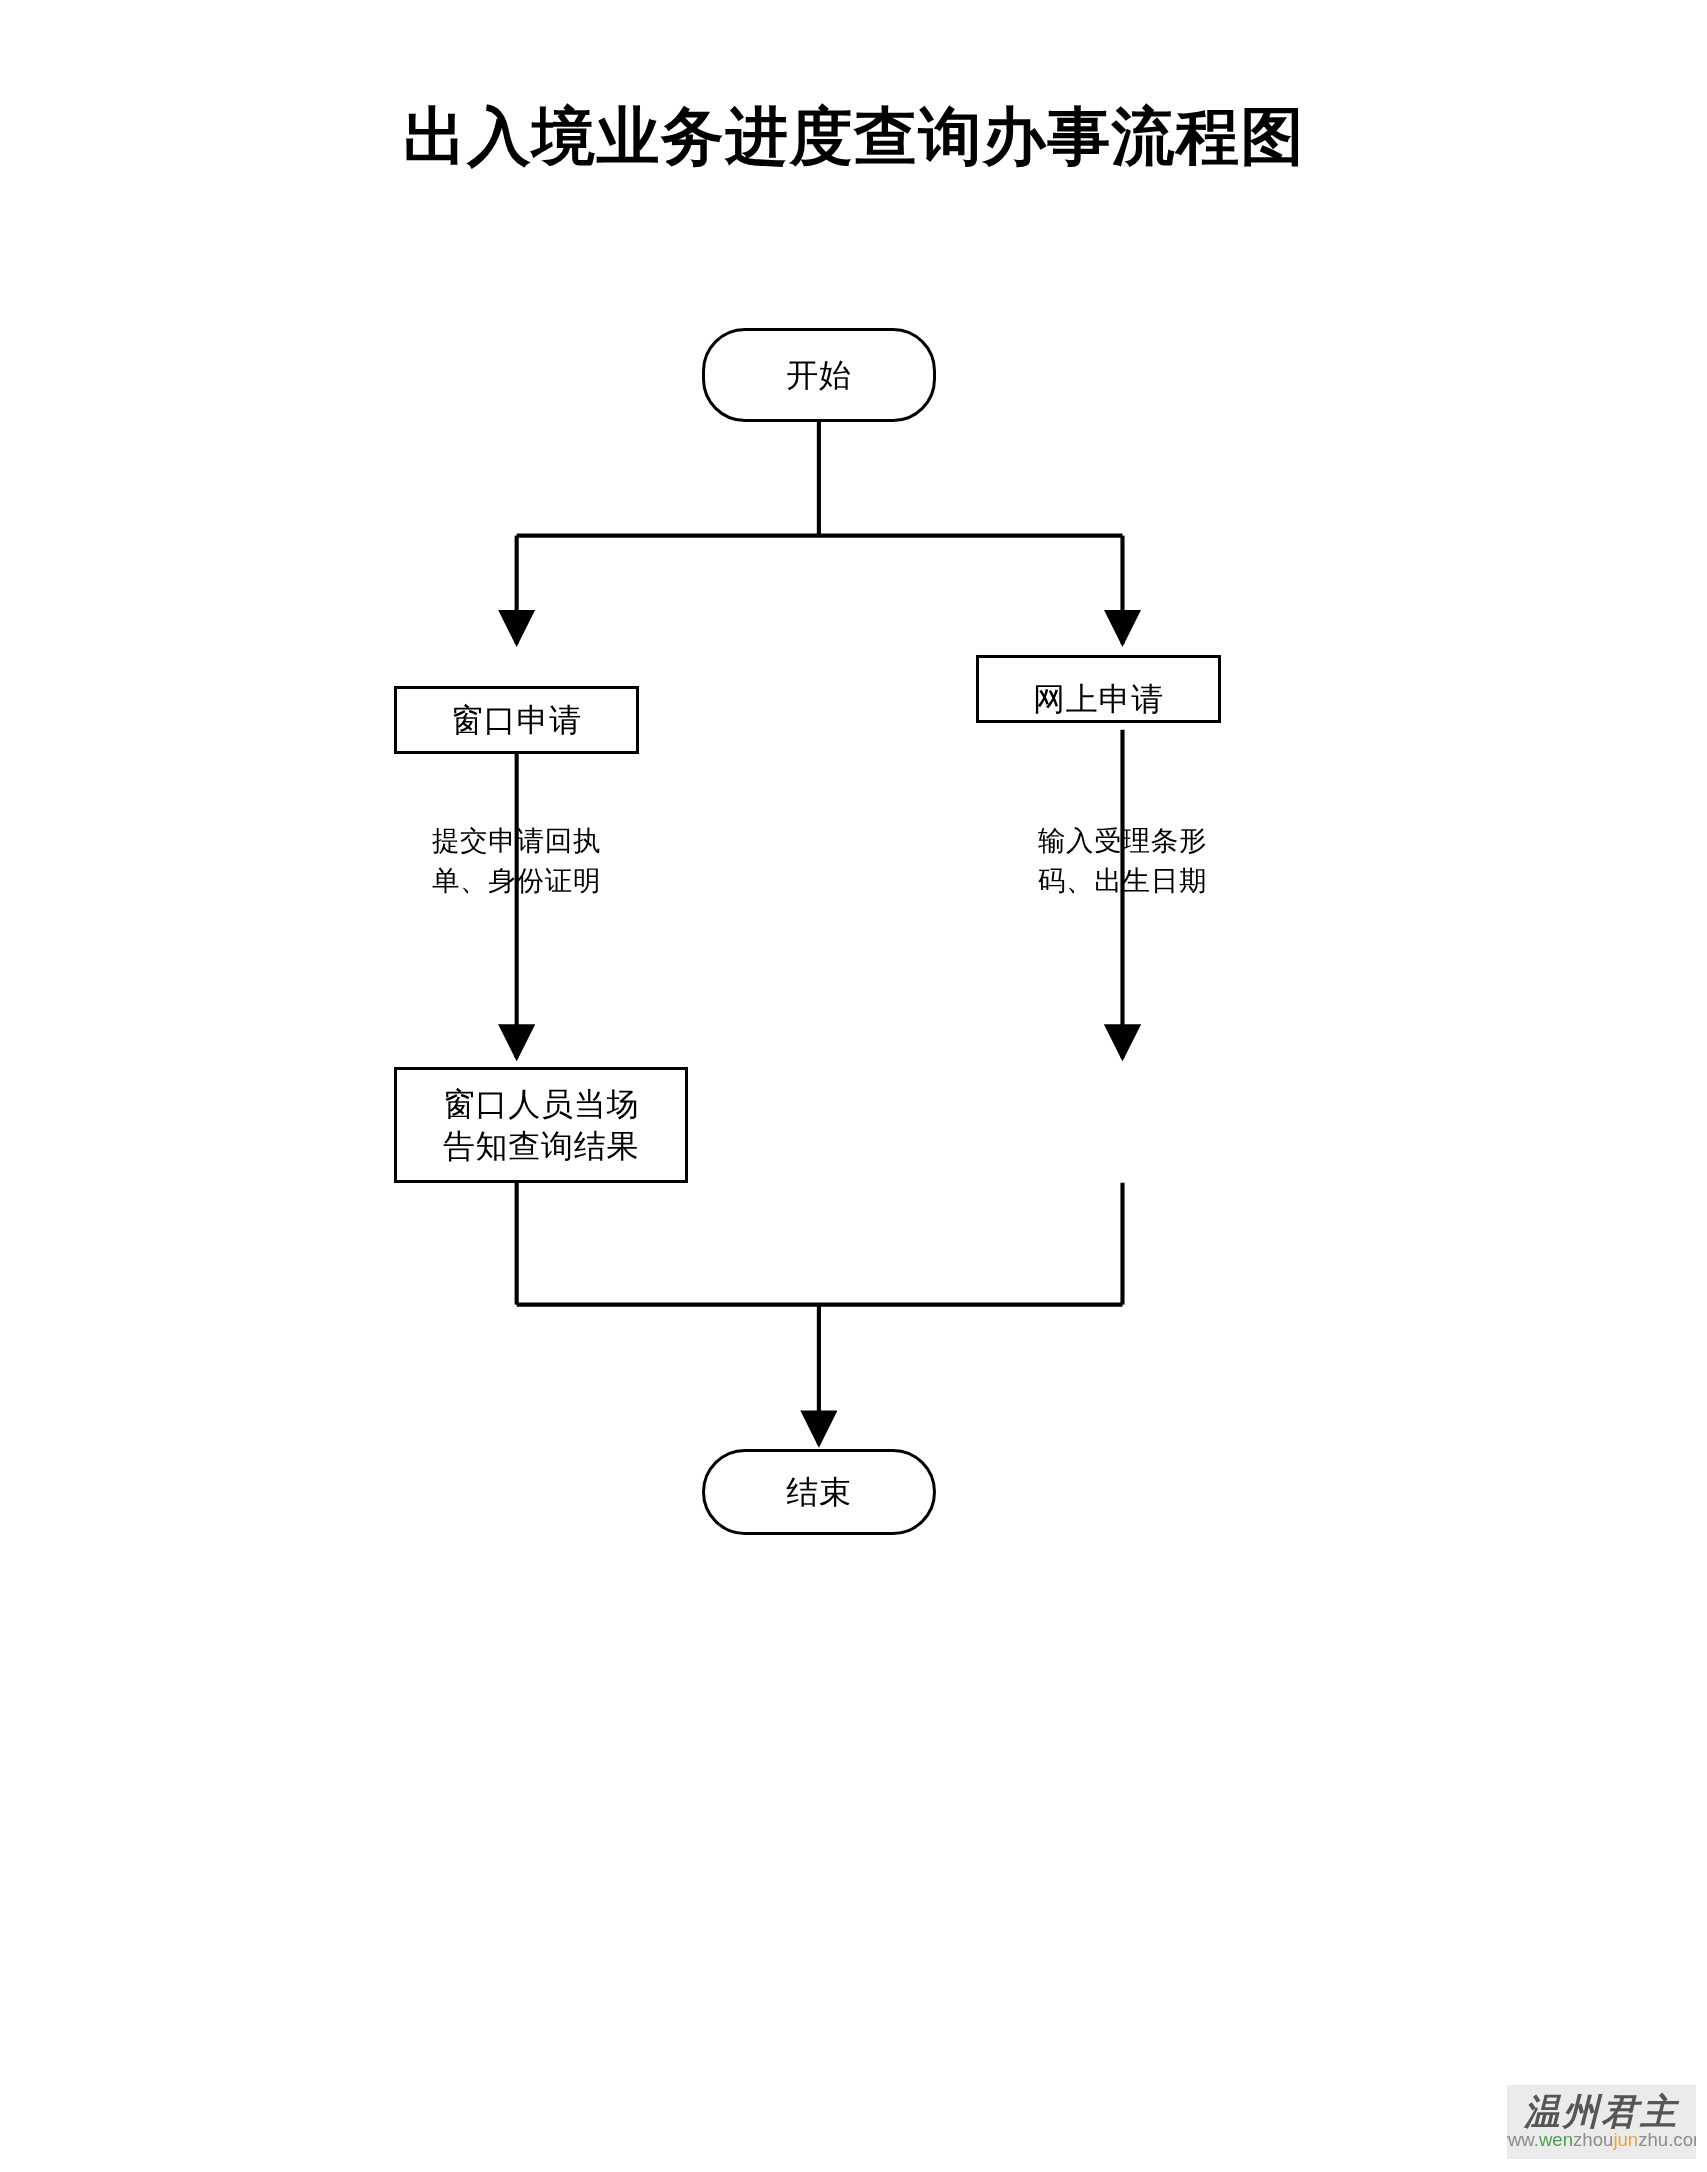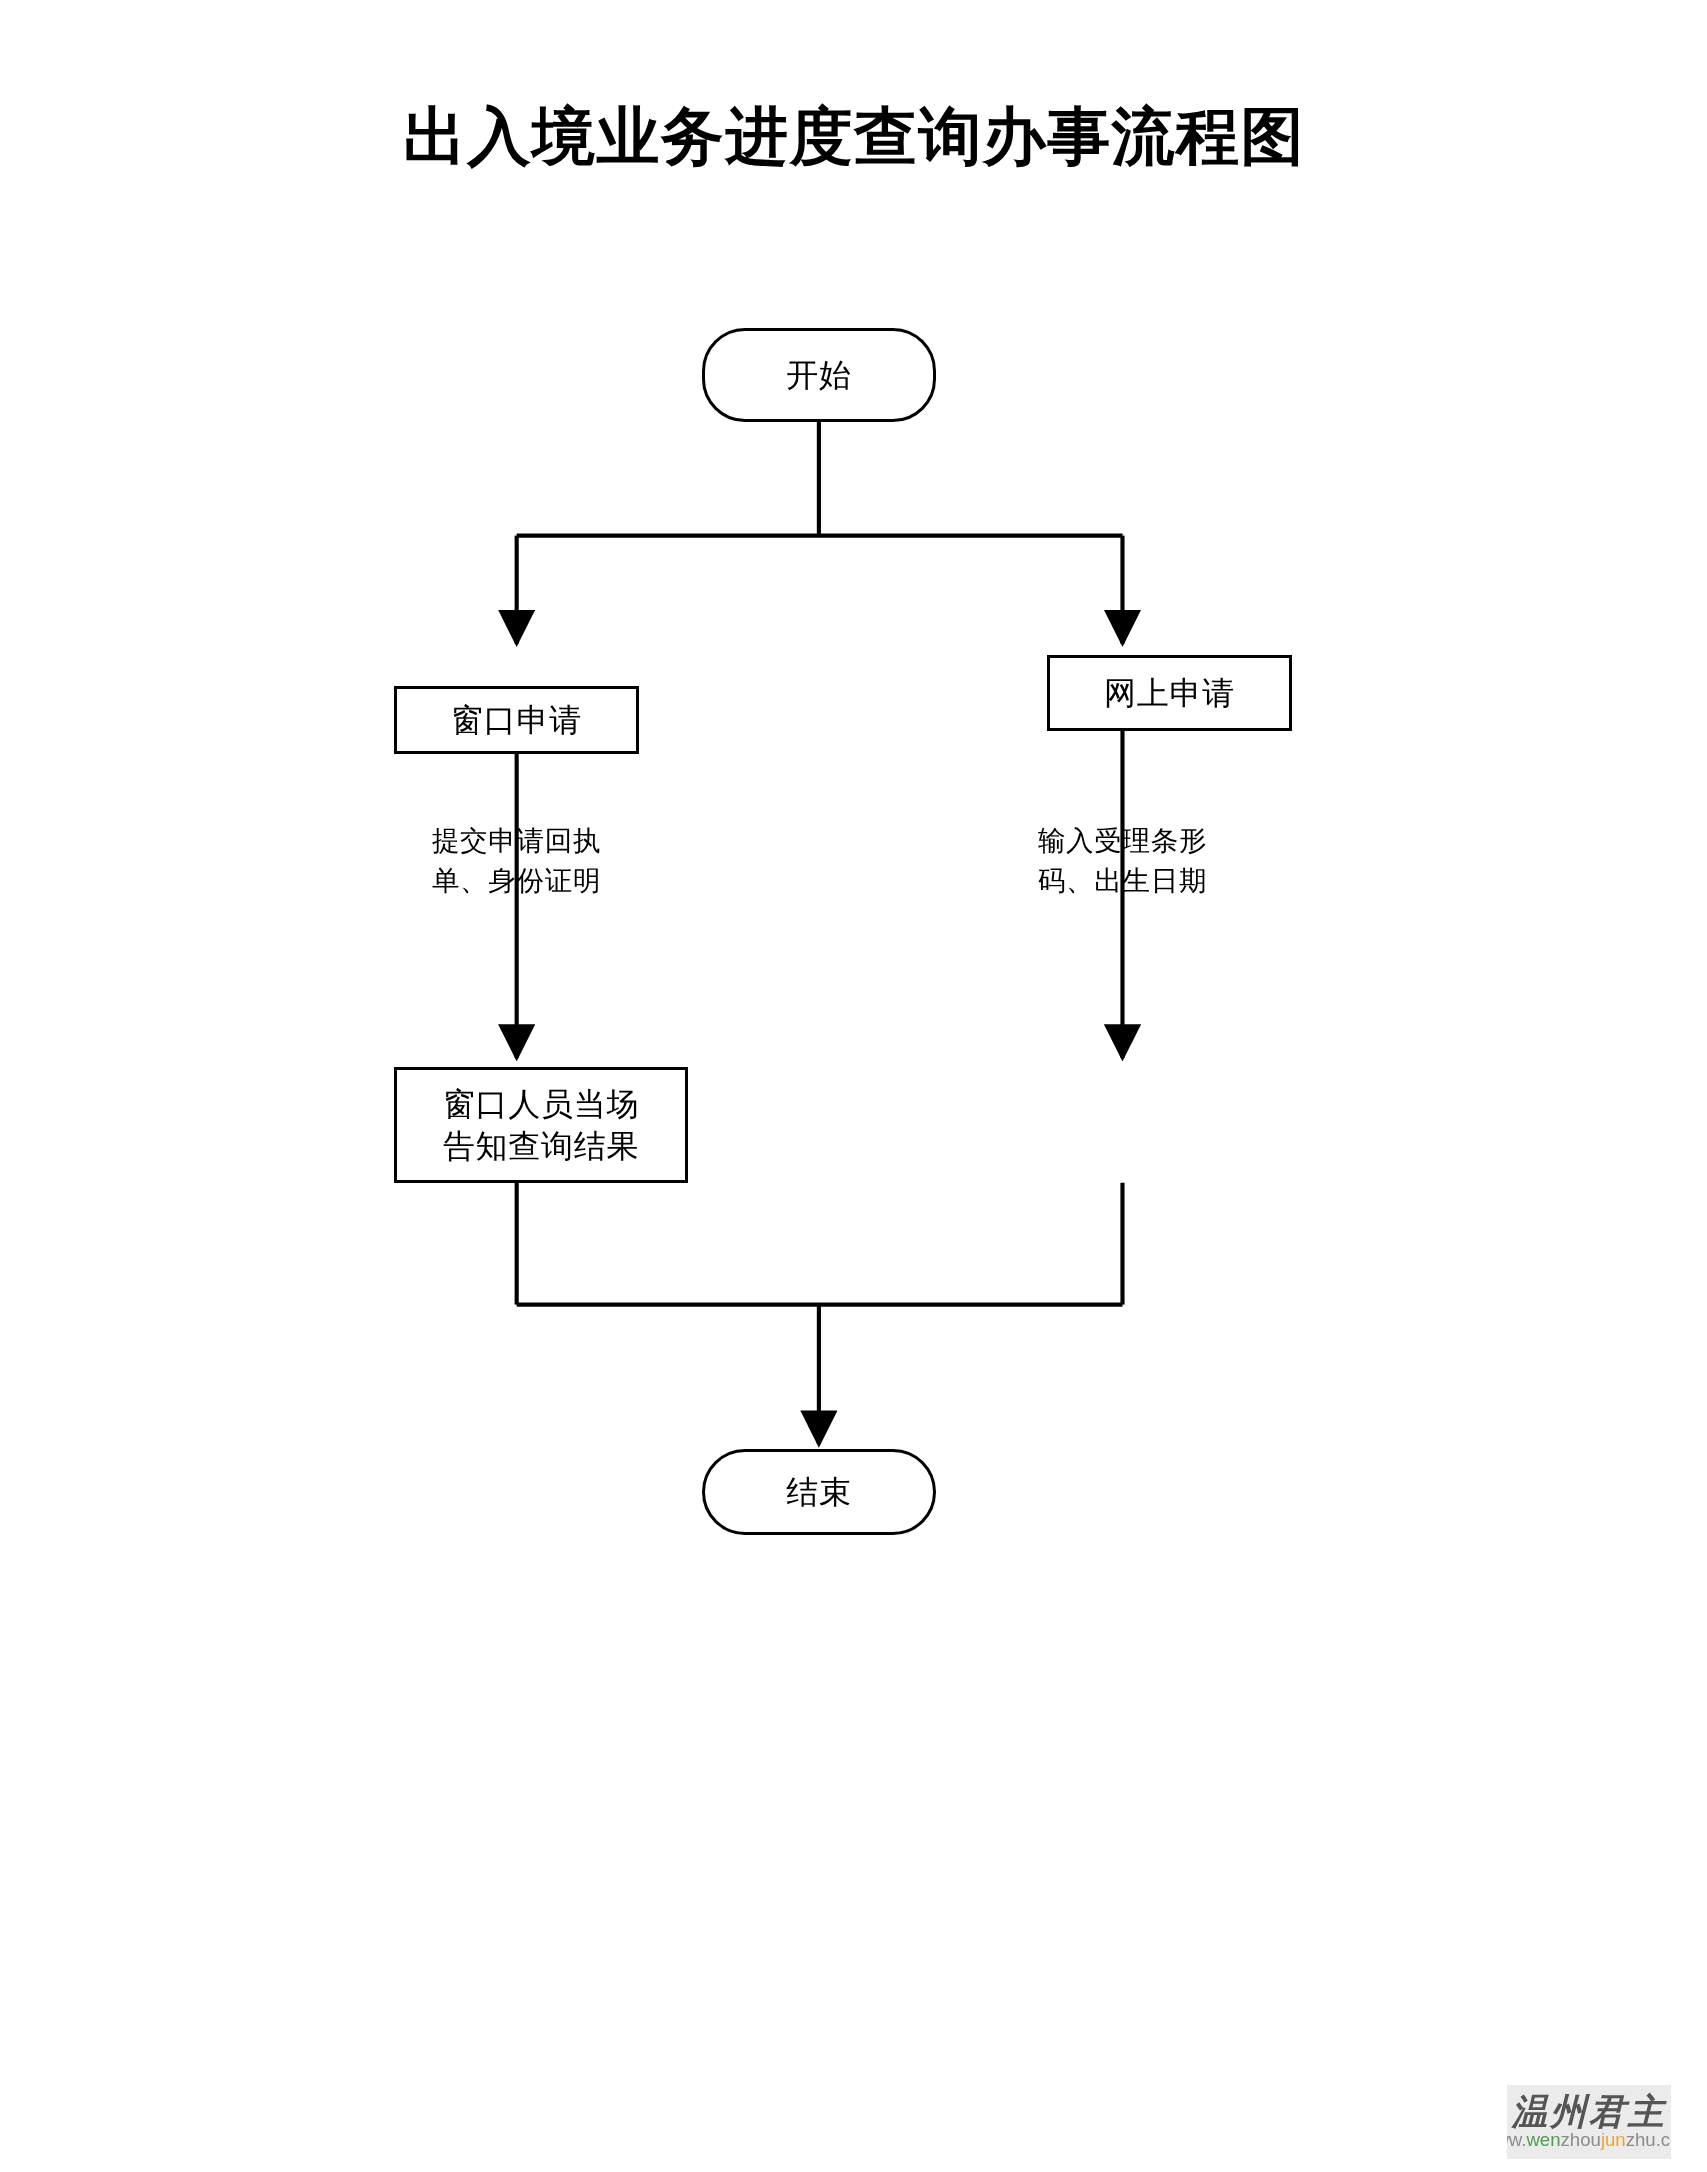--- a/index.html
+++ b/index.html
@@ -79,21 +79,21 @@
     white-space: pre-line;
     letter-spacing: 0.7px;
     color: #000000;
   }
 
   
   #watermark {
     position: absolute;
     left: 1507px;
     top: 2085px;
-    width: 164px;
+    width: 189px;
     height: 74px;
     background: #ebebeb;
     display: flex;
     flex-direction: column;
     align-items: center;
     justify-content: center;
     overflow: hidden;
   }
   #watermark-brand {
     font-family: "Liberation Serif", "DejaVu Serif", serif;
@@ -154,21 +154,21 @@
   </svg>
 
   <div class="node terminator" style="left:702px; top:328px; width:234px; height:94px;">
     <span class="node-label">开始</span>
   </div>
 
   <div class="node process" style="left:394px; top:686px; width:245px; height:68px;">
     <span class="node-label">窗口申请</span>
   </div>
 
-  <div class="node process" style="left:1047px; top:655px; width:245px; height:76px;">
+  <div class="node process" style="left:976px; top:655px; width:245px; height:68px;align-items:flex-end;">
     <span class="node-label">网上申请</span>
   </div>
 
   <div class="node process" style="left:394px; top:1067px; width:294px; height:116px;">
     <span class="node-label">窗口人员当场
 告知查询结果</span>
   </div>
 
 
   <div class="node terminator" style="left:702px; top:1449px; width:234px; height:86px;">

